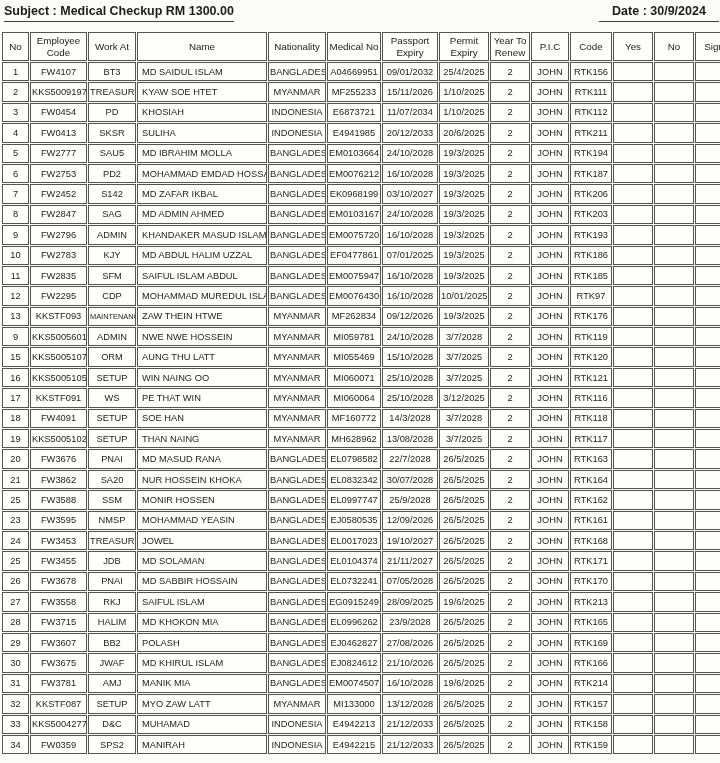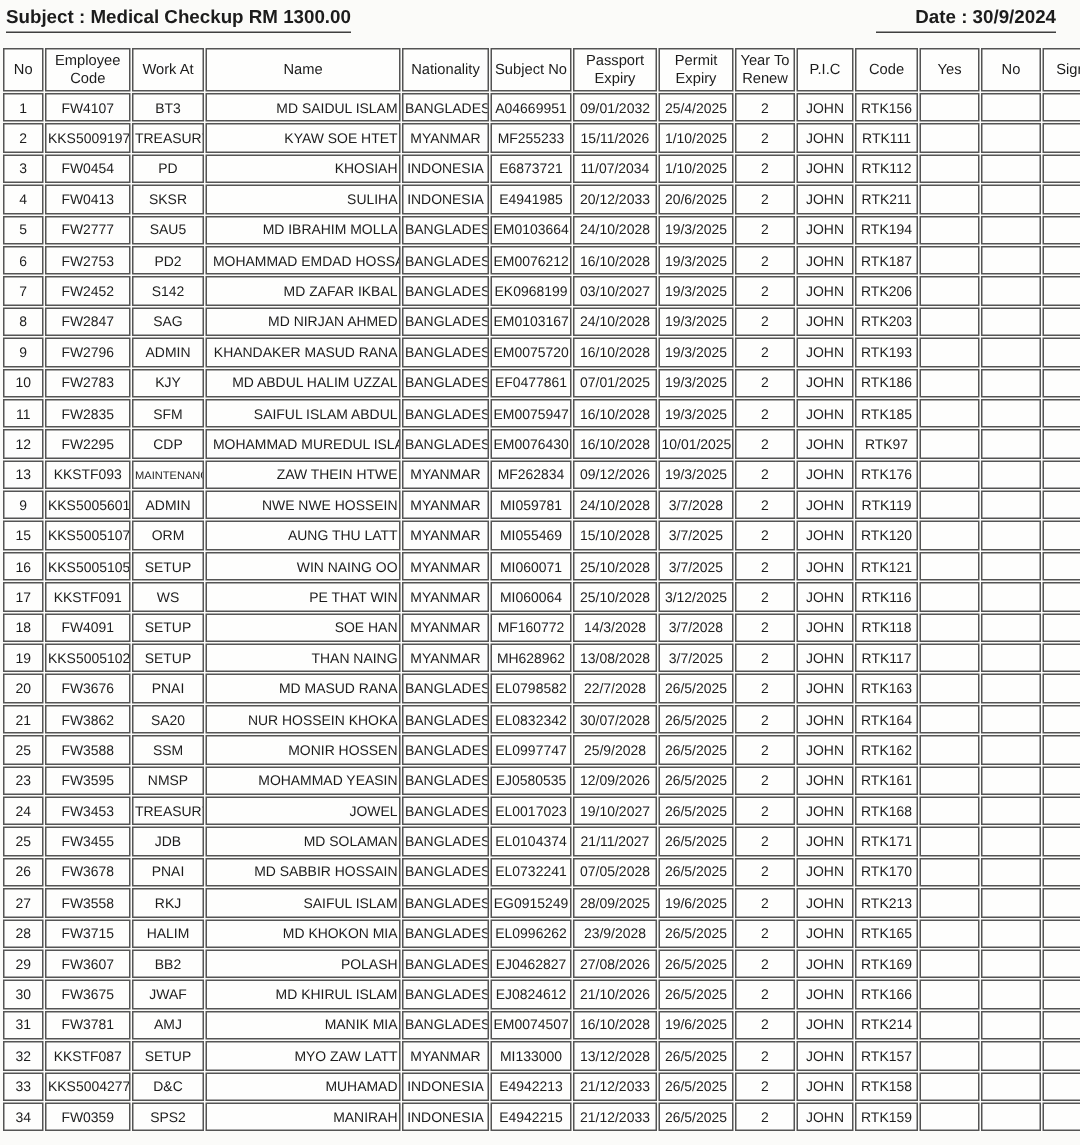--- a/index.html
+++ b/index.html
@@ -14,43 +14,43 @@
   .topbar{
     position:relative;height:26px;margin-bottom:3px;
   }
   .subject{
     position:absolute;left:3px;top:2px;
     font-size:12.5px;font-weight:bold;
     min-width:192px;border-bottom:1.5px solid #3f3f3f;
     padding-bottom:3px;white-space:nowrap;
   }
   .date{
-    position:absolute;right:15px;top:2px;
-    font-size:12.5px;font-weight:bold;text-align:right;
+    position:absolute;right:0;top:2px;
+    font-size:12.5px;font-weight:bold;text-align:center;
     min-width:120px;border-bottom:1.5px solid #3f3f3f;
     padding-bottom:3px;white-space:nowrap;
   }
   table{
     width:718px;table-layout:fixed;
     border-collapse:separate;border-spacing:1px;
     background:#fbfbf9;
   }
   th,td{
     border:1px solid #545454;
     background:#fefefd;
     text-align:center;vertical-align:middle;
     overflow:hidden;white-space:nowrap;
     padding:0 1px;box-sizing:border-box;
   }
   th{
     font-size:9.8px;font-weight:normal;
     height:29px;white-space:normal;line-height:1.15;
   }
   td{font-size:9.3px;height:19.4px;}
-  td.name{text-align:right;padding-left:4px;}
+  td.name{text-align:left;padding-left:4px;}
   td.shrink{font-size:7.4px;}
   
   col.c-no{width:27px;}  col.c-emp{width:57px;}  col.c-work{width:48px;}
   col.c-name{width:130px;} col.c-nat{width:58px;} col.c-pp{width:54px;}
   col.c-ppexp{width:56px;} col.c-permexp{width:50px;} col.c-ytr{width:40px;}
   col.c-pic{width:38px;}  col.c-code{width:42px;} col.c-yes{width:40px;}
   col.c-no2{width:40px;}  col.c-sign{width:38px;}
 </style>
 </head>
 <body>
@@ -78,21 +78,21 @@
       <col class="c-no2">
         <col class="c-sign">
     </colgroup>
     <thead>
       <tr>
           <th>No</th>
           <th>Employee Code</th>
           <th>Work At</th>
           <th>Name</th>
           <th>Nationality</th>
-          <th>Subject No</th>
+          <th>Medical No</th>
           <th>Passport Expiry</th>
           <th>Permit Expiry</th>
           <th>Year To Renew</th>
           <th>P.I.C</th>
           <th>Code</th>
           <th>Yes</th>
           <th>No</th>
           <th>Sign</th>
         </tr>
     </thead>
@@ -206,37 +206,37 @@
           <td>JOHN</td>
           <td>RTK206</td>
           <td></td>
           <td></td>
           <td></td>
         </tr>
         <tr>
           <td>8</td>
           <td>FW2847</td>
           <td>SAG</td>
-          <td class="name">MD NIRJAN AHMED</td>
+          <td class="name">MD ADMIN AHMED</td>
           <td>BANGLADESH</td>
           <td>EM0103167</td>
           <td>24/10/2028</td>
           <td>19/3/2025</td>
           <td>2</td>
           <td>JOHN</td>
           <td>RTK203</td>
           <td></td>
           <td></td>
           <td></td>
         </tr>
         <tr>
           <td>9</td>
           <td>FW2796</td>
           <td>ADMIN</td>
-          <td class="name">KHANDAKER MASUD RANA</td>
+          <td class="name">KHANDAKER MASUD ISLAM</td>
           <td>BANGLADESH</td>
           <td>EM0075720</td>
           <td>16/10/2028</td>
           <td>19/3/2025</td>
           <td>2</td>
           <td>JOHN</td>
           <td>RTK193</td>
           <td></td>
           <td></td>
           <td></td>

